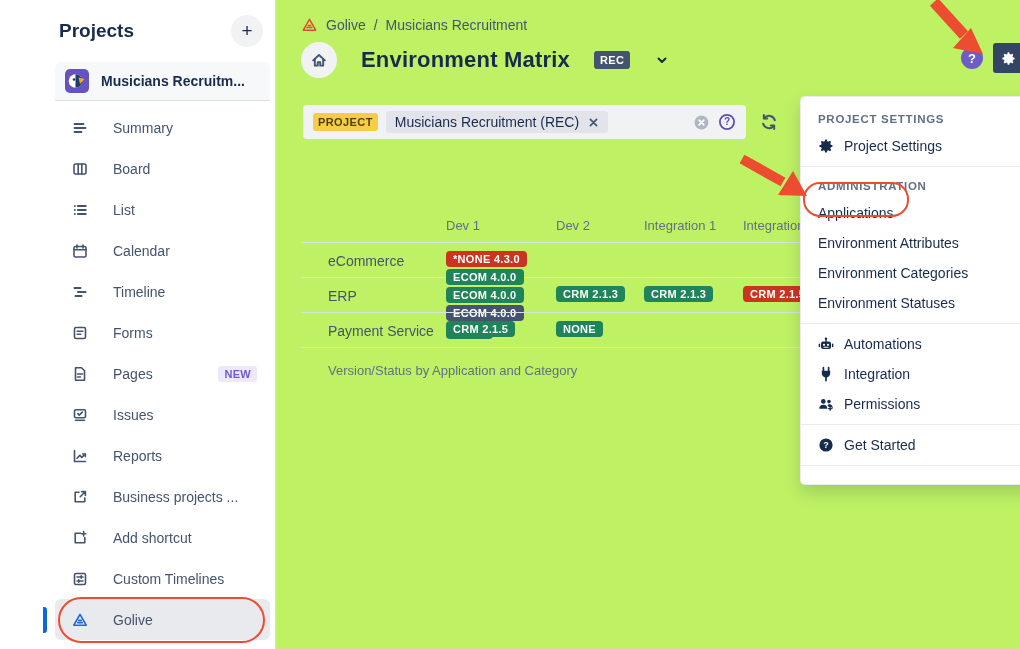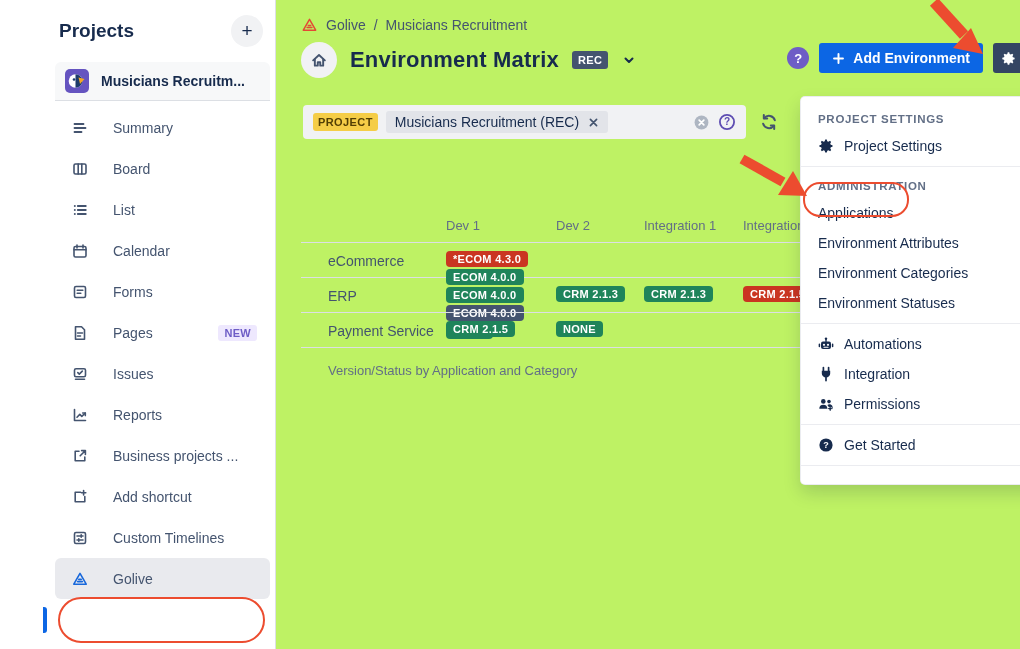--- a/index.html
+++ b/index.html
@@ -18,21 +18,21 @@
   .side-item .icn { width:18px; height:18px; display:flex; align-items:center; justify-content:center; color:#44546f; flex:0 0 18px; }
   .side-item.selected { margin:0 5px 0 12px; padding-left:16px; background:#e9eaee; border-radius:6px; color:#44546f; }
   .side-item.selected .icn { color:#1868db; }
   .new-badge { margin-left:auto; margin-right:18px; background:#eee8fe; color:#6e5dc6; font-size:11px; font-weight:700; padding:2px 6px; border-radius:3px; letter-spacing:.3px; }
   .active-bar { position:absolute; left:0; top:607px; width:4px; height:26px; background:#0c66e4; border-radius:0 3px 3px 0; }
 
   
   .main { position:absolute; left:234px; top:0; right:0; height:100%; }
   .breadcrumb { position:absolute; left:24px; top:17px; display:flex; align-items:center; gap:8px; font-size:14px; color:#44546f; }
   .crumb { cursor:pointer; }
-  .title-row { position:absolute; left:24px; top:42px; display:flex; align-items:center; gap:13px; }
+  .title-row { position:absolute; left:24px; top:42px; display:flex; align-items:center; gap:24px; }
   .home-btn { width:36px; height:36px; border-radius:50%; background:#f1f2f4; display:flex; align-items:center; justify-content:center; color:#44546f; cursor:pointer; }
   .page-title { font-size:22px; font-weight:700; color:#172b4d; letter-spacing:.2px; }
   .rec-badge { background:#44546f; color:#fff; font-size:11px; font-weight:700; padding:3px 6px; border-radius:3px; letter-spacing:.4px; }
   .title-chevron { color:#172b4d; cursor:pointer; display:flex; }
   .top-actions { position:absolute; top:43px; right:23px; display:flex; align-items:center; gap:10px; }
   .help-btn { width:22px; height:22px; border-radius:50%; background:#6e5dc6; color:#fff; font-size:13px; font-weight:700; display:flex; align-items:center; justify-content:center; cursor:pointer; }
   .add-env-btn { height:30px; background:#0c66e4; color:#fff; border:none; border-radius:3px; font-size:14px; font-weight:600; font-family:inherit; display:flex; align-items:center; gap:8px; padding:0 13px; cursor:pointer; }
   .gear-btn { height:30px; width:47px; background:#344563; border:none; border-radius:3px; color:#fff; display:flex; align-items:center; justify-content:center; gap:4px; cursor:pointer; }
 
   .filter-row { position:absolute; left:26px; top:105px; display:flex; align-items:center; gap:14px; }
@@ -122,20 +122,28 @@
           <span>List</span>
         </div>
         <div class="side-item">
           <span class="icn">
             <svg width="16" height="16" viewBox="0 0 16 16" fill="none" stroke="currentColor" stroke-width="1.6" stroke-linecap="round" stroke-linejoin="round">
               <rect x="2" y="3.5" width="12" height="10.5" rx="1.5"></rect>
               <path d="M2 6.8h12M5 2v3M11 2v3"></path>
             </svg>
           </span>
           <span>Calendar</span>
+        </div>
+        <div class="side-item">
+          <span class="icn">
+            <svg width="16" height="16" viewBox="0 0 16 16" fill="none" stroke="currentColor" stroke-width="1.6" stroke-linecap="round" stroke-linejoin="round">
+              <path d="M2.5 4h6M6 8h7.5M3.5 12h6" stroke-width="2"></path>
+            </svg>
+          </span>
+          <span>Timeline</span>
         </div>
         <div class="side-item">
           <span class="icn">
             <svg width="16" height="16" viewBox="0 0 16 16" fill="none" stroke="currentColor" stroke-width="1.6" stroke-linecap="round" stroke-linejoin="round">
               <rect x="2.5" y="2.5" width="11" height="11" rx="1.5"></rect>
               <path d="M5.2 6.2h5.6M5.2 9.2h3.6"></path>
             </svg>
           </span>
           <span>Forms</span>
         </div>
@@ -234,28 +242,20 @@
       <span class="rec-badge">REC</span>
       <span class="title-chevron">
         <svg width="16" height="16" viewBox="0 0 16 16" fill="none" stroke="currentColor" stroke-width="2" stroke-linecap="round" stroke-linejoin="round">
             <path d="M4.5 6.5 8 10l3.5-3.5"></path>
           </svg>
       </span>
     </div>
 
     <div class="top-actions">
       <span class="help-btn">?</span>
-      <button class="add-env-btn">
-        <span>
-          <svg width="13" height="13" viewBox="0 0 16 16" fill="none" stroke="#fff" stroke-width="2.4" stroke-linecap="round">
-              <path d="M8 2.5v11M2.5 8h11"></path>
-            </svg>
-        </span>
-        <span>Add Environment</span>
-      </button>
       <button class="gear-btn">
         <span>
           <svg width="15" height="15" viewBox="0 0 16 16" fill="#fff">
               <path d="M8 5.2A2.8 2.8 0 1 0 8 10.8 2.8 2.8 0 0 0 8 5.2zm6.5 3.6V7.2l-1.8-.5a4.9 4.9 0 0 0-.5-1.2l.9-1.6-1.1-1.1-1.6.9c-.4-.2-.8-.4-1.2-.5L8.8 1.4H7.2l-.5 1.8c-.4.1-.8.3-1.2.5l-1.6-.9-1.1 1.1.9 1.6c-.2.4-.4.8-.5 1.2l-1.8.5v1.6l1.8.5c.1.4.3.8.5 1.2l-.9 1.6 1.1 1.1 1.6-.9c.4.2.8.4 1.2.5l.5 1.8h1.6l.5-1.8c.4-.1.8-.3 1.2-.5l1.6.9 1.1-1.1-.9-1.6c.2-.4.4-.8.5-1.2z"></path>
             </svg>
         </span>
         <span>
           <svg width="13" height="13" viewBox="0 0 16 16" fill="none" stroke="#fff" stroke-width="2.2" stroke-linecap="round" stroke-linejoin="round">
               <path d="M4.5 6.5 8 10l3.5-3.5"></path>
             </svg>
@@ -302,21 +302,21 @@
       <div class="mx-header" id="mx-header">
           <span class="mx-col" style="left: 145px;">Dev 1</span>
           <span class="mx-col" style="left: 255px;">Dev 2</span>
           <span class="mx-col" style="left: 343px;">Integration 1</span>
           <span class="mx-col" style="left: 442px;">Integration 2</span>
         </div>
       <div id="mx-rows">
           <div class="mx-row">
             <div class="mx-label">eCommerce</div>
             <div class="mx-cell" style="left: 145px;">
-              <span class="env-badge" style="background: rgb(202, 53, 33);">*ECOM 4.3.0</span>
+              <span class="env-badge" style="background: rgb(202, 53, 33);">*NONE 4.3.0</span>
               <span class="env-badge" style="background: rgb(31, 132, 90);">ECOM 4.0.0</span>
               <span class="env-badge" style="background: rgb(31, 132, 90);">ECOM 4.0.0</span>
               <span class="env-badge" style="background: rgb(68, 84, 111);">ECOM 4.0.0</span>
               <span class="env-badge" style="background: rgb(31, 132, 90);">NONE</span>
             </div>
           </div>
           <div class="mx-row">
             <div class="mx-label">ERP</div>
             <div class="mx-cell" style="left: 255px;">
               <span class="env-badge" style="background: rgb(31, 132, 90);">CRM 2.1.3</span>

